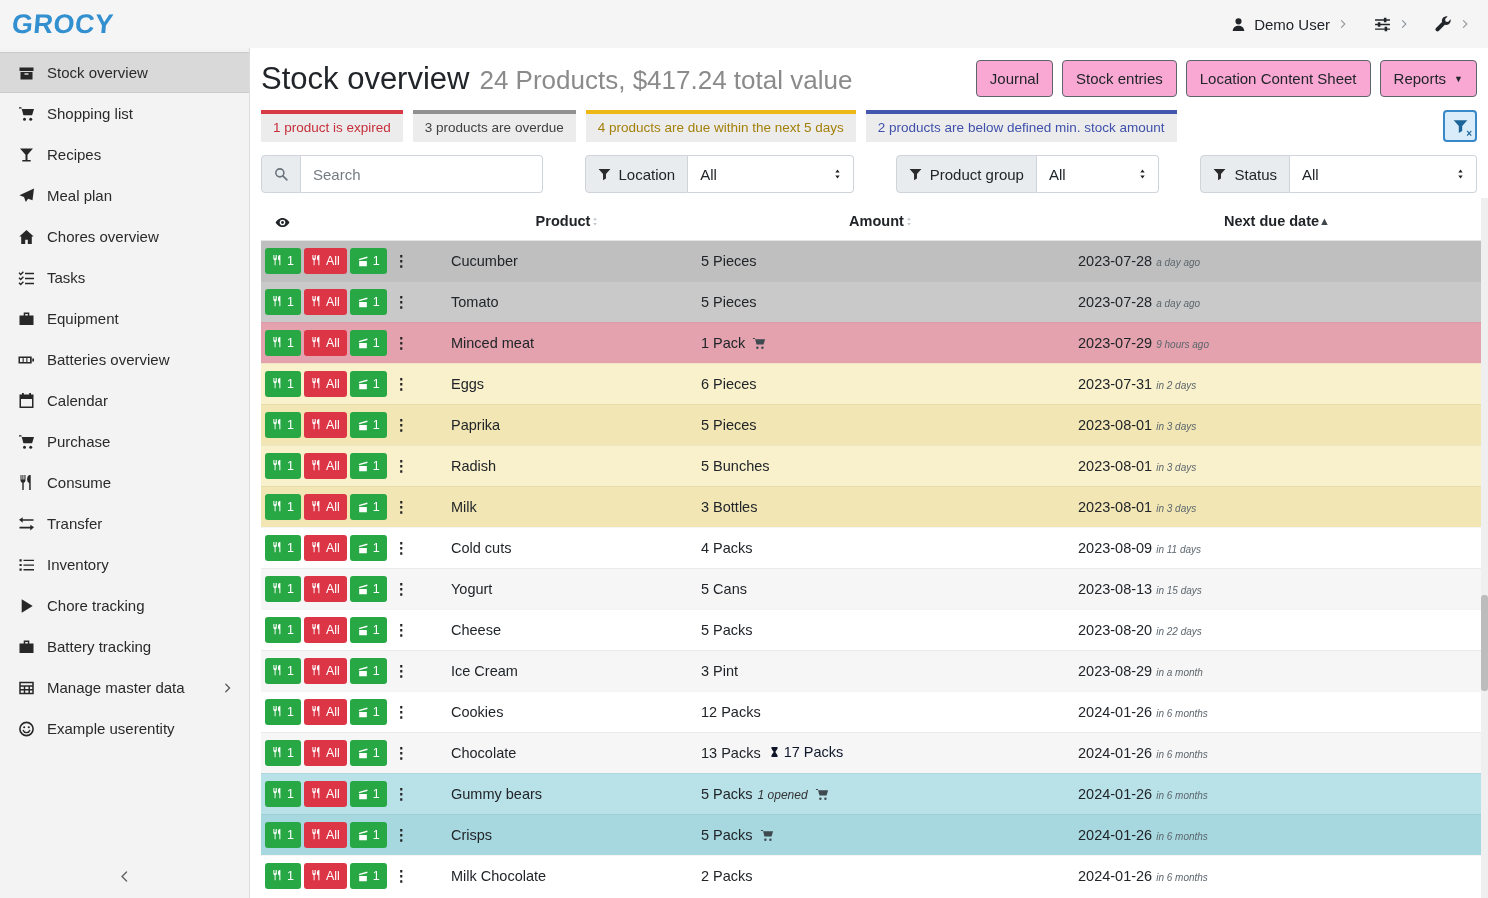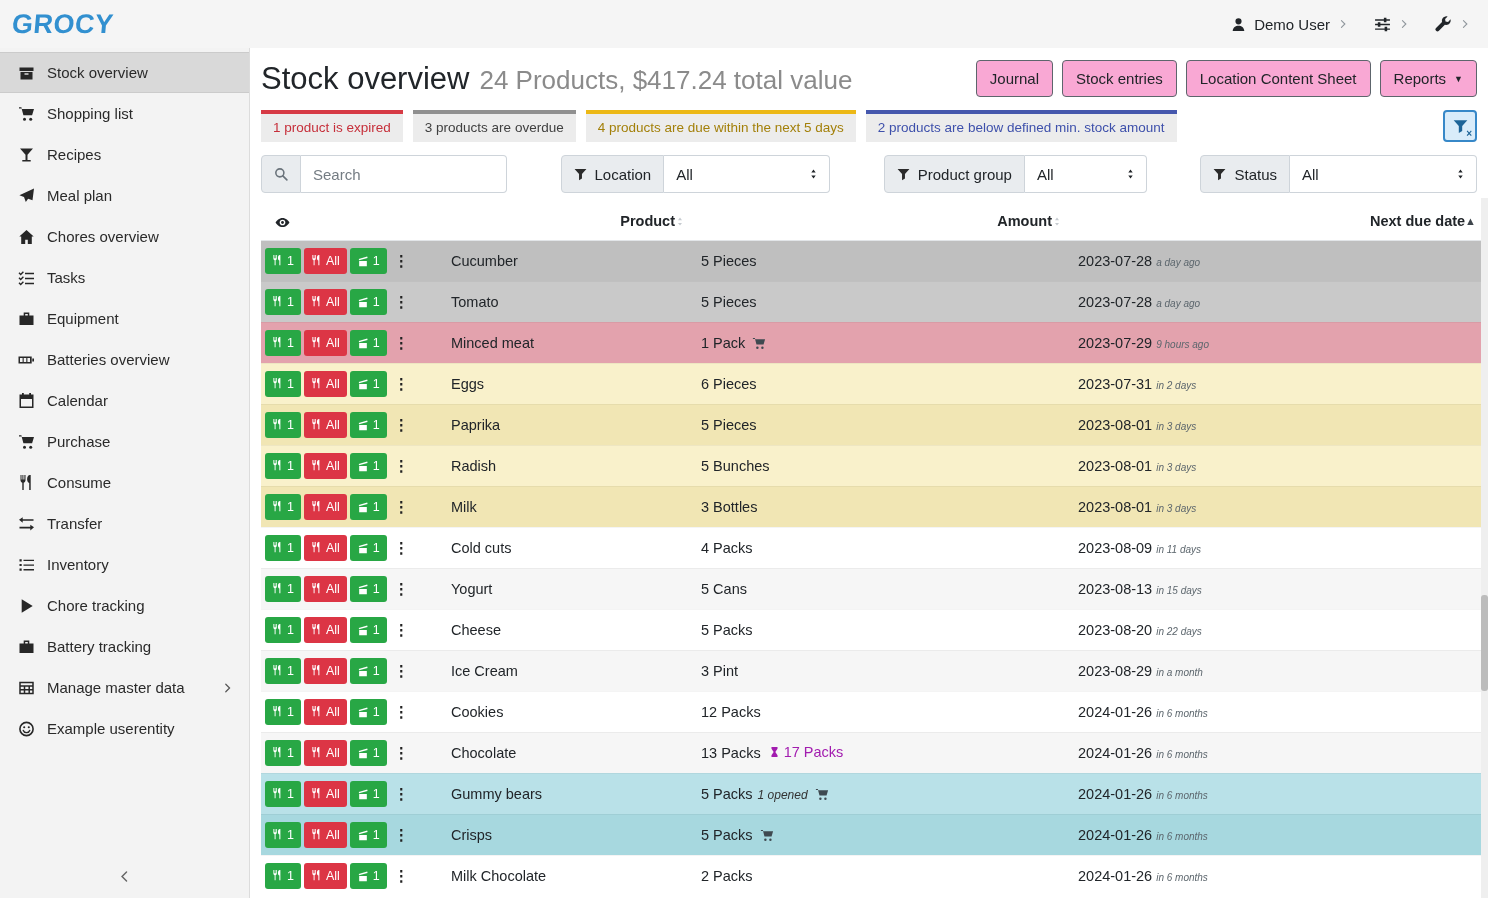--- a/index.html
+++ b/index.html
@@ -31,49 +31,49 @@
 .banner{background:#ececec;border-top:4px solid #999;padding:6px 12px 7px;font-size:13.5px;font-weight:400;display:flex;align-items:center;cursor:pointer}
 .banner.expired{border-top-color:var(--banner-expired,#d63a45);color:var(--banner-expired-text,#c62f3a)}
 .banner.overdue{border-top-color:var(--banner-overdue,#909090);color:var(--banner-overdue-text,#404040)}
 .banner.due-soon{border-top-color:var(--banner-due-soon,#ecb816);color:var(--banner-due-soon-text,#a3800a)}
 .banner.below-min{border-top-color:var(--banner-below-min,#4557ad);color:var(--banner-below-min-text,#3e50ab)}
 .filter-reset{margin-left:auto;align-self:center;width:34px;height:32px;border:2px solid var(--filter-reset-border,#3788c8);background:var(--filter-reset-bg,#d9ecfa);border-radius:4px;color:#1d6498;display:flex;align-items:center;justify-content:center;position:relative}
 .filter-reset .fx{position:absolute;right:3px;bottom:1px;font-size:10px;font-weight:700;line-height:1}
 .filters{display:flex;justify-content:space-between;margin-top:13px;padding-right:7px}
 .ig{display:flex;height:38px}
 .ig-pre{display:flex;align-items:center;gap:8px;background:#e9ecef;border:1px solid #ced4da;border-radius:4px 0 0 4px;padding:0 12px;font-size:15px;color:#212529}
-.ig-input{border:1px solid #ced4da;border-left:0;border-radius:0 4px 4px 0;width:206px;padding:0 12px;font-size:15px;color:#701a75;outline:none;background:#fff;font-family:inherit}
+.ig-input{border:1px solid #ced4da;border-left:0;border-radius:0 4px 4px 0;width:242px;padding:0 12px;font-size:15px;color:#701a75;outline:none;background:#fff;font-family:inherit}
 .ig-input::placeholder{color:#747c83}
 .ig-select{display:flex;align-items:center;justify-content:space-between;border:1px solid #ced4da;border-left:0;border-radius:0 4px 4px 0;background:#fff;padding:0 10px 0 12px;font-size:15px;cursor:pointer;color:#212529}
 .funnel{color:#2b2b2b}
 .stock-table{width:100%;border-collapse:collapse;margin-top:13px;table-layout:fixed}
 .stock-table th{text-align:left;font-size:14.5px;font-weight:700;padding:7px 8px 10px;color:#212529;cursor:pointer}
 .stock-table thead tr{border-bottom:1px solid #e2e5e8}
-.th-flex{display:flex;align-items:center;justify-content:flex-end;width:100%}
+.th-flex{display:flex;align-items:center;justify-content:center;width:100%}
 .sort-dim{color:#c6cbd0}
 .sort-asc{color:#3f464c;font-size:11px}
 .stock-table td{padding:0 8px;font-size:14.5px;vertical-align:middle;height:41px}
 tbody tr{background:#fff;border-top:1px solid rgba(0,0,0,.045)}
 tbody tr:nth-of-type(odd){background:#f6f6f6}
 tbody tr.overdue{background:var(--row-overdue,#c9c9c9)}
 tbody tr.overdue:nth-of-type(odd){background:var(--row-overdue-stripe,#bfbfbf)}
 tbody tr.expired{background:var(--row-expired,#ebb0ba)}
 tbody tr.expired:nth-of-type(odd){background:var(--row-expired-stripe,#e3a2ad)}
 tbody tr.due-soon{background:var(--row-due-soon,#f9f1cb)}
 tbody tr.due-soon:nth-of-type(odd){background:var(--row-due-soon-stripe,#f1e6b4)}
 tbody tr.below-min{background:var(--row-below-min,#b9e1e8)}
 tbody tr.below-min:nth-of-type(odd){background:var(--row-below-min-stripe,#a7d8df)}
 .cell-actions{padding:0 0 0 4px !important}
 .actions-wrap{display:flex;align-items:center;gap:3px}
 .rbtn{display:inline-flex;align-items:center;gap:4px;border:none;border-radius:3px;color:#fff;font-size:12.5px;height:26px;padding:0 7px}
 .rbtn.green{background:var(--button-green,#28a745)}
 .rbtn.red{background:var(--button-red,#dc3545)}
 .morebtn{border:none;background:transparent;color:#222;font-size:15px;padding:0 4px;line-height:1;font-weight:700}
 .opened{font-style:italic;font-size:12px;color:#333;margin-left:5px}
-.agg{color:#a21caf;margin-left:8px;display:inline-flex;align-items:center;gap:4px}
+.agg{color:#0f172a;margin-left:8px;display:inline-flex;align-items:center;gap:4px}
 .cart-ic{color:#3f4950;margin-left:7px}
 .rel{font-style:italic;font-size:10px;color:#5c666d;margin-left:4px}
 .scrollbar{position:absolute;top:150px;right:0;bottom:0;width:7px;background:#efefef}
 .scroll-thumb{position:absolute;top:397px;left:0;width:7px;height:96px;background:#bcbcbc;border-radius:3px}
 </style>
 </head>
 <body>
 
 <svg width="0" height="0" style="position:absolute">
 <defs>

